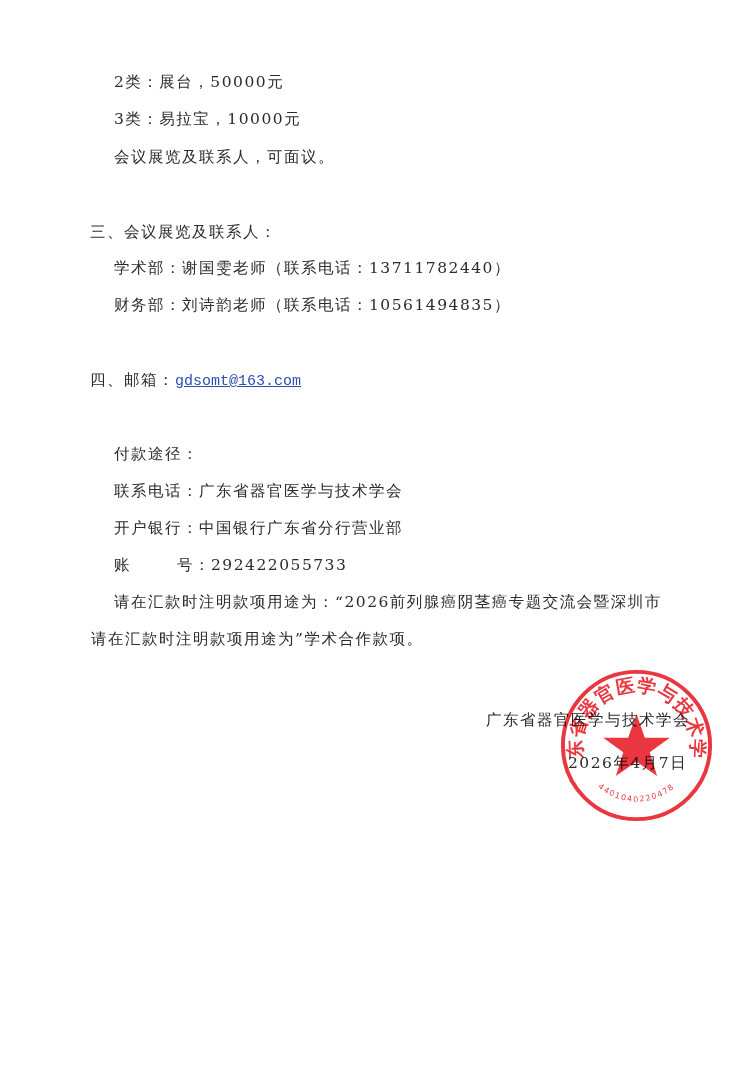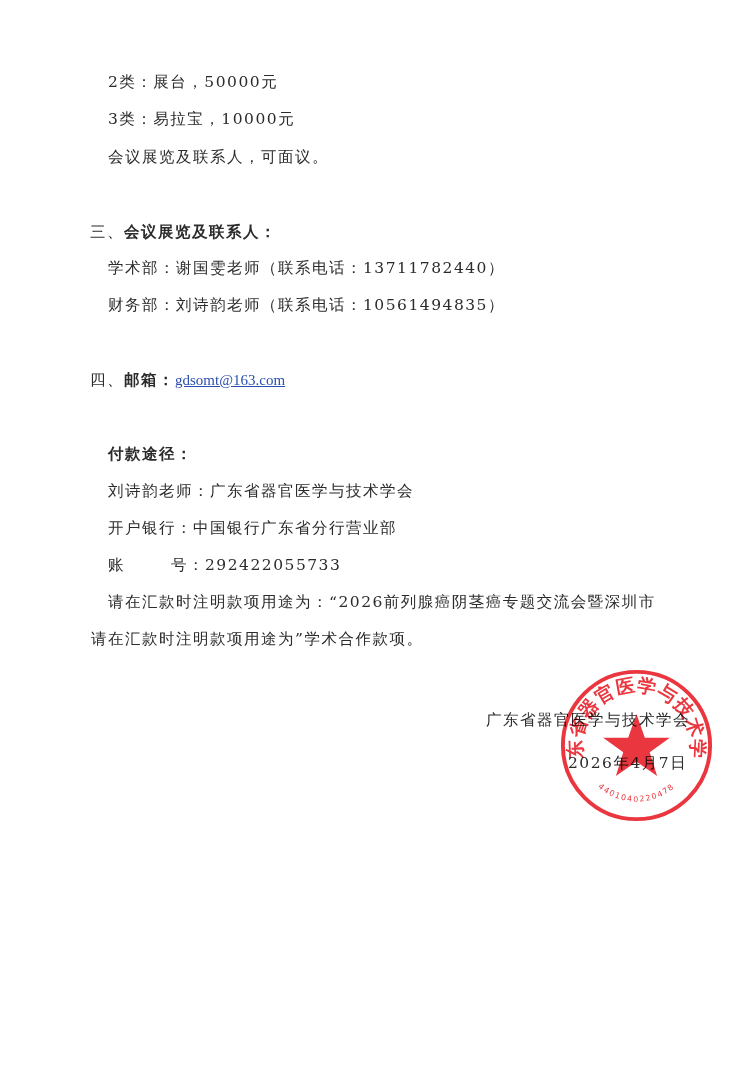--- a/index.html
+++ b/index.html
@@ -15,27 +15,27 @@
     font-family: "DejaVu Serif", "Liberation Serif", serif;
     color: #2b2b2b;
   }
   .line {
     position: absolute;
     white-space: nowrap;
     font-size: 15.5px;
     line-height: 20px;
     letter-spacing: 1.5px;
   }
-  .indent { left: 108px; }
+  .indent { left: 114px; }
   .outdent { left: 90px; }
-  .bold { font-weight: bold; }
+  .bold { font-weight: normal; }
   .email {
     color: #2a4fb0;
     text-decoration: underline;
-    font-family: Liberation Serif, serif;
+    font-family: Liberation Mono, monospace;
     letter-spacing: 0;
     font-size: 15px;
     cursor: pointer;
   }
   .acct-gap { display: inline-block; width: 46px; }
   .sig {
     position: absolute;
     white-space: nowrap;
     font-size: 15.5px;
     line-height: 20px;
@@ -67,21 +67,21 @@
   </div>
   <div class="line indent" style="top:258px">学术部：谢国雯老师（联系电话：13711782440）</div>
   <div class="line indent" style="top:295px">财务部：刘诗韵老师（联系电话：10561494835）</div>
 
   <div class="line outdent" style="top:370px">
     <span>四、</span><span class="bold">邮箱：</span><span class="email">gdsomt@163.com</span>
   </div>
 
   <div class="line indent bold" style="top:444px">付款途径：</div>
   <div class="line indent" style="top:481px">
-    <span>刘诗韵老师：</span><span>广东省器官医学与技术学会</span>
+    <span>联系电话：</span><span>广东省器官医学与技术学会</span>
   </div>
   <div class="line indent" style="top:518px">
     <span>开户银行：</span><span>中国银行广东省分行营业部</span>
   </div>
   <div class="line indent" style="top:555px">
     <span>账</span><span class="acct-gap"></span><span>号：</span><span>292422055733</span>
   </div>
   <div class="line indent" style="top:592px">请在汇款时注明款项用途为：“2026前列腺癌阴茎癌专题交流会暨深圳市</div>
   <div class="line" style="left:91px; top:629px">请在汇款时注明款项用途为”学术合作款项。</div>
 

